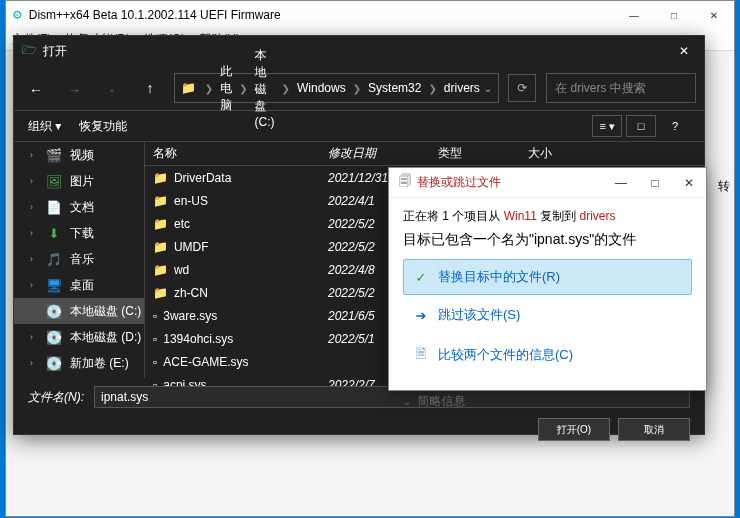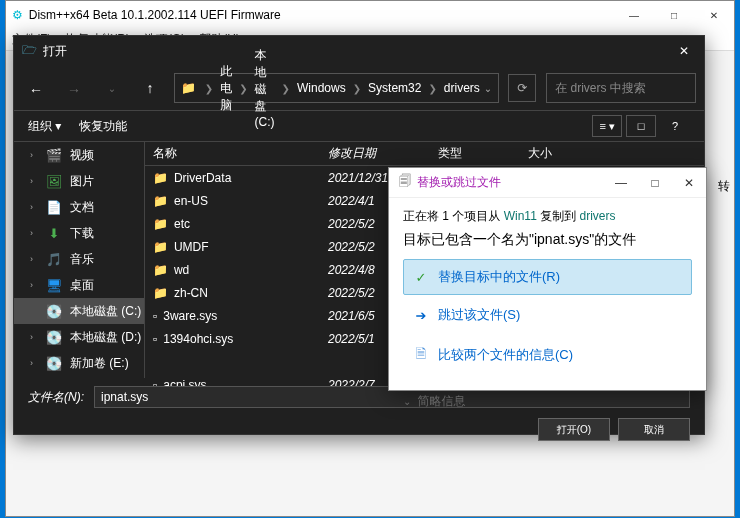--- a/index.html
+++ b/index.html
@@ -57,25 +57,25 @@
 .od-footer { padding: 8px 14px; }
 .fn-row { display: flex; align-items: center; font-size: 12px; gap: 10px; }
 .fn-label { white-space: nowrap; font-style: italic; }
 .fn-input { flex: 1; height: 22px; background: #2b2b2b; border: 1px solid #555; color: #fff; padding: 0 6px; font-size: 12px; }
 .btn-row { display: flex; justify-content: flex-end; gap: 8px; margin-top: 10px; }
 .dbtn { width: 72px; height: 23px; border: 1px solid #666; background: #333; color: #fff; font-size: 10px; display: flex; align-items: center; justify-content: center; }
 
 .replace-dialog { position: absolute; top: 167px; left: 388px; width: 319px; height: 224px; background: #fff; border: 1px solid #888; box-shadow: 0 5px 20px rgba(0,0,0,0.4); }
 .rd-titlebar { height: 30px; display: flex; align-items: center; padding-left: 10px; font-size: 12px; border-bottom: 1px solid #eee; }
 .rd-titlebar .icon { margin-right: 6px; color: #555; }
-.rd-titlebar .title { flex: 1; color: #a21caf; }
+.rd-titlebar .title { flex: 1; color: #b91c1c; }
 .rd-titlebar .sysbtn { width: 34px; height: 28px; display: flex; align-items: center; justify-content: center; color: #333; font-size: 12px; }
 .rd-body { padding: 10px 14px; color: #000; font-size: 12px; }
 .rd-copying { margin-bottom: 6px; }
-.rd-copying .link { color: #0f766e; margin-top: 8px; }
+.rd-copying .link { color: #b91c1c; margin-top: 8px; }
 .rd-header { font-size: 14px; margin-bottom: 10px; }
 .rd-option { display: flex; align-items: center; padding: 8px 8px; margin: 2px 0; border-radius: 2px; gap: 8px; font-size: 13px; color: #0066cc; }
 .rd-option.sel { background: #cde8f6; border: 1px solid #7abfe0; }
 .rd-option:not(.sel) { border: 1px solid transparent; }
 .rd-opt-icon { width: 18px; text-align: center; }
 .ic-replace { color: #2e9b2e; }
 .ic-skip { color: #0066cc; }
 .ic-compare { color: #4a90d9; }
 .rd-footer { padding: 6px 14px; display: flex; align-items: center; font-size: 12px; color: #666; gap: 6px; }
 .rd-footer .chev { font-size: 10px; }
@@ -237,20 +237,21 @@
             <span class="cell col-name"><span class="file-icon sysfile">▫</span>3ware.sys</span>
             <span class="cell col-date">2021/6/5</span>
             <span class="cell col-type"></span>
           </div>
           <div class="fa-row">
             <span class="cell col-name"><span class="file-icon sysfile">▫</span>1394ohci.sys</span>
             <span class="cell col-date">2022/5/1</span>
             <span class="cell col-type"></span>
           </div>
           <div class="fa-row">
+            <span class="cell col-name"><span class="file-icon sysfile">▫</span>ACE-GAME.sys</span>
             <span class="cell col-type"></span>
           </div>
           <div class="fa-row">
             <span class="cell col-name"><span class="file-icon sysfile">▫</span>acpi.sys</span>
             <span class="cell col-date">2022/2/7</span>
             <span class="cell col-type"></span>
           </div>
         </div>
     </div>
   </div>

